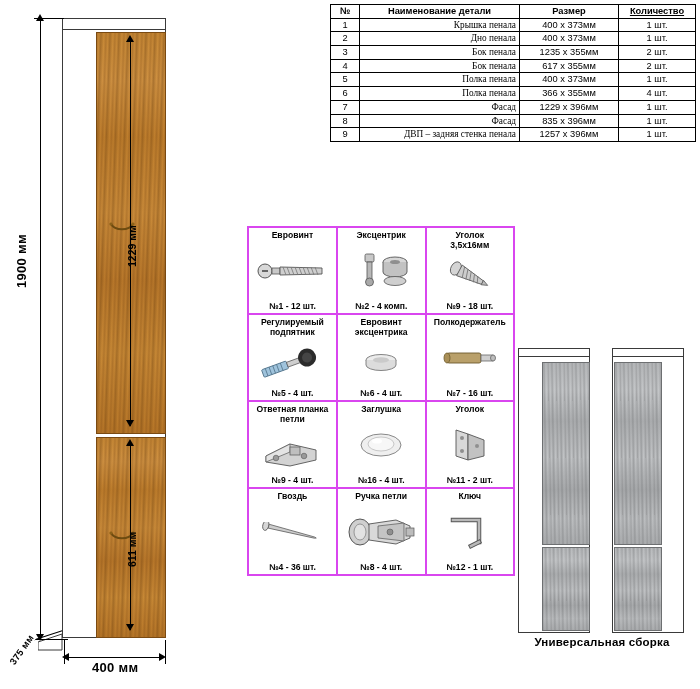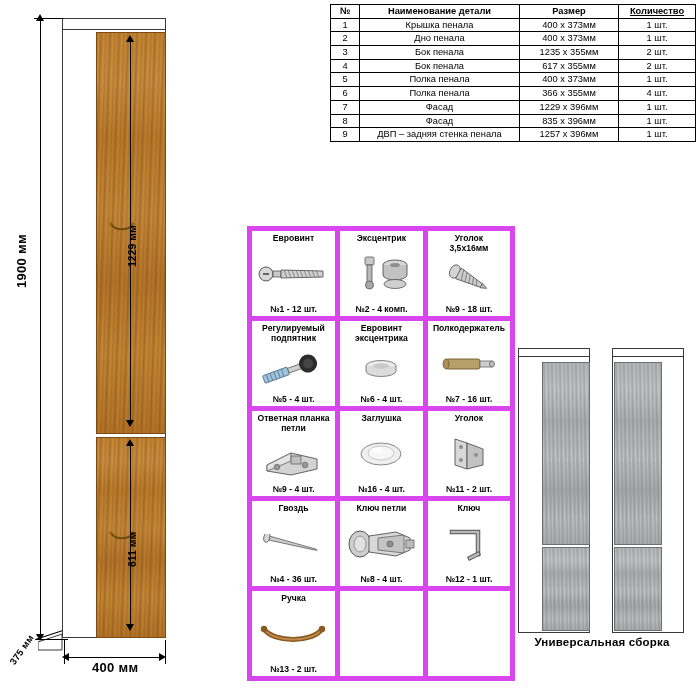--- a/index.html
+++ b/index.html
@@ -75,32 +75,32 @@
   
   #parts-table{
     position:absolute;left:330px;top:4px;width:366px;
     border-collapse:collapse;font-size:9.3px;
   }
   #parts-table th,#parts-table td{
     border:1px solid #000;padding:1px 3px;line-height:1.15;
   }
   #parts-table th{font-weight:bold;text-align:center;font-size:9.3px;}
   #parts-table td.c{text-align:center;}
-  #parts-table td.l{text-align:center;}
+  #parts-table td.l{text-align:right;font-family:Liberation Serif, serif;}
   .col-num{width:22px;}
   .col-size{width:92px;}
   .col-qty{width:70px;text-decoration:underline;}
 
   
   #hardware-grid{
     position:absolute;left:247px;top:226px;width:268px;
     border-collapse:collapse;
   }
   #hardware-grid td{
-    border:5px solid #d946ef;width:89px;height:85px;vertical-align:top;
+    border:2px solid #d946ef;width:89px;height:85px;vertical-align:top;
     padding:0;
   }
   .hw{
     width:100%;height:100%;display:flex;flex-direction:column;
     align-items:center;justify-content:space-between;
     padding:3px 1px 2px;box-sizing:border-box;
   }
   .hw-title{font-size:8.6px;font-weight:bold;text-align:center;line-height:1.12;}
   .hw-art{flex:1;display:flex;align-items:center;justify-content:center;width:100%;}
   .hw-qty{font-size:8.6px;font-weight:bold;text-align:center;}
@@ -453,21 +453,21 @@
               <path d="M11 8 L58 9.4 L60 10 L58 10.6 L11 12 Z" fill="#cdcdcd" stroke="#555" stroke-width=".7"></path>
             </g>
           </svg>
         </div>
         <div class="hw-qty">№4 - 36 шт.</div>
       </div>
     </td>
 
     <td>
       <div class="hw">
-        <div class="hw-title">Ключ петли</div>
+        <div class="hw-title">Ручка петли</div>
         <div class="hw-art">
           <svg width="74" height="42" viewBox="0 0 74 42">
             <ellipse cx="16" cy="21" rx="11" ry="13" fill="#cfcfcf" stroke="#555" stroke-width="1"></ellipse>
             <ellipse cx="16" cy="21" rx="6" ry="8" fill="#e2e2e2" stroke="#777" stroke-width=".7"></ellipse>
             <path d="M25 13 L52 9 L66 15 L66 27 L52 33 L25 29 Z" fill="#d9d9d9" stroke="#555" stroke-width=".9"></path>
             <path d="M34 15 L60 12 L60 30 L34 27 Z" fill="#c4c4c4" stroke="#555" stroke-width=".7"></path>
             <circle cx="46" cy="21" r="3" fill="#8f8f8f" stroke="#555" stroke-width=".6"></circle>
             <rect x="62" y="17" width="8" height="8" fill="#bcbcbc" stroke="#555" stroke-width=".7"></rect>
           </svg>
         </div>
@@ -484,39 +484,20 @@
             <path d="M8 8 L34 8 L34 30" stroke="#b9b9b9" stroke-width="2.6" fill="none" stroke-linecap="square"></path>
             <path d="M34 30 L26 34" stroke="#555" stroke-width="4.5" fill="none" stroke-linecap="square"></path>
             <path d="M34 30 L26 34" stroke="#b9b9b9" stroke-width="2.6" fill="none" stroke-linecap="square"></path>
           </svg>
         </div>
         <div class="hw-qty">№12 - 1 шт.</div>
       </div>
     </td>
   </tr>
 
-  <tr>
-
-    <td>
-      <div class="hw">
-        <div class="hw-title">Ручка</div>
-        <div class="hw-art">
-          <svg width="70" height="26" viewBox="0 0 70 26">
-            <path d="M6 8 C16 22, 54 22, 64 8" stroke="#8a5a22" stroke-width="5" fill="none" stroke-linecap="round"></path>
-            <path d="M6 8 C16 22, 54 22, 64 8" stroke="#c08a46" stroke-width="2" fill="none" stroke-linecap="round"></path>
-            <circle cx="6" cy="8" r="3.2" fill="#8a5a22"></circle>
-            <circle cx="64" cy="8" r="3.2" fill="#8a5a22"></circle>
-          </svg>
-        </div>
-        <div class="hw-qty">№13 - 2 шт.</div>
-      </div>
-    </td>
-    <td class="nob"></td>
-    <td class="nob"></td>
-  </tr>
 </tbody>
   </table>
 
 <div id="assembly-view">
 
   <div class="grey-cab" style="left:10px;"></div>
   <div class="cap" style="left:10px;top:18px;"></div>
   <div class="grey-door" style="left:34px;top:32px;height:183px;"></div>
   <div class="grey-door" style="left:34px;top:217px;height:84px;"></div>
 

